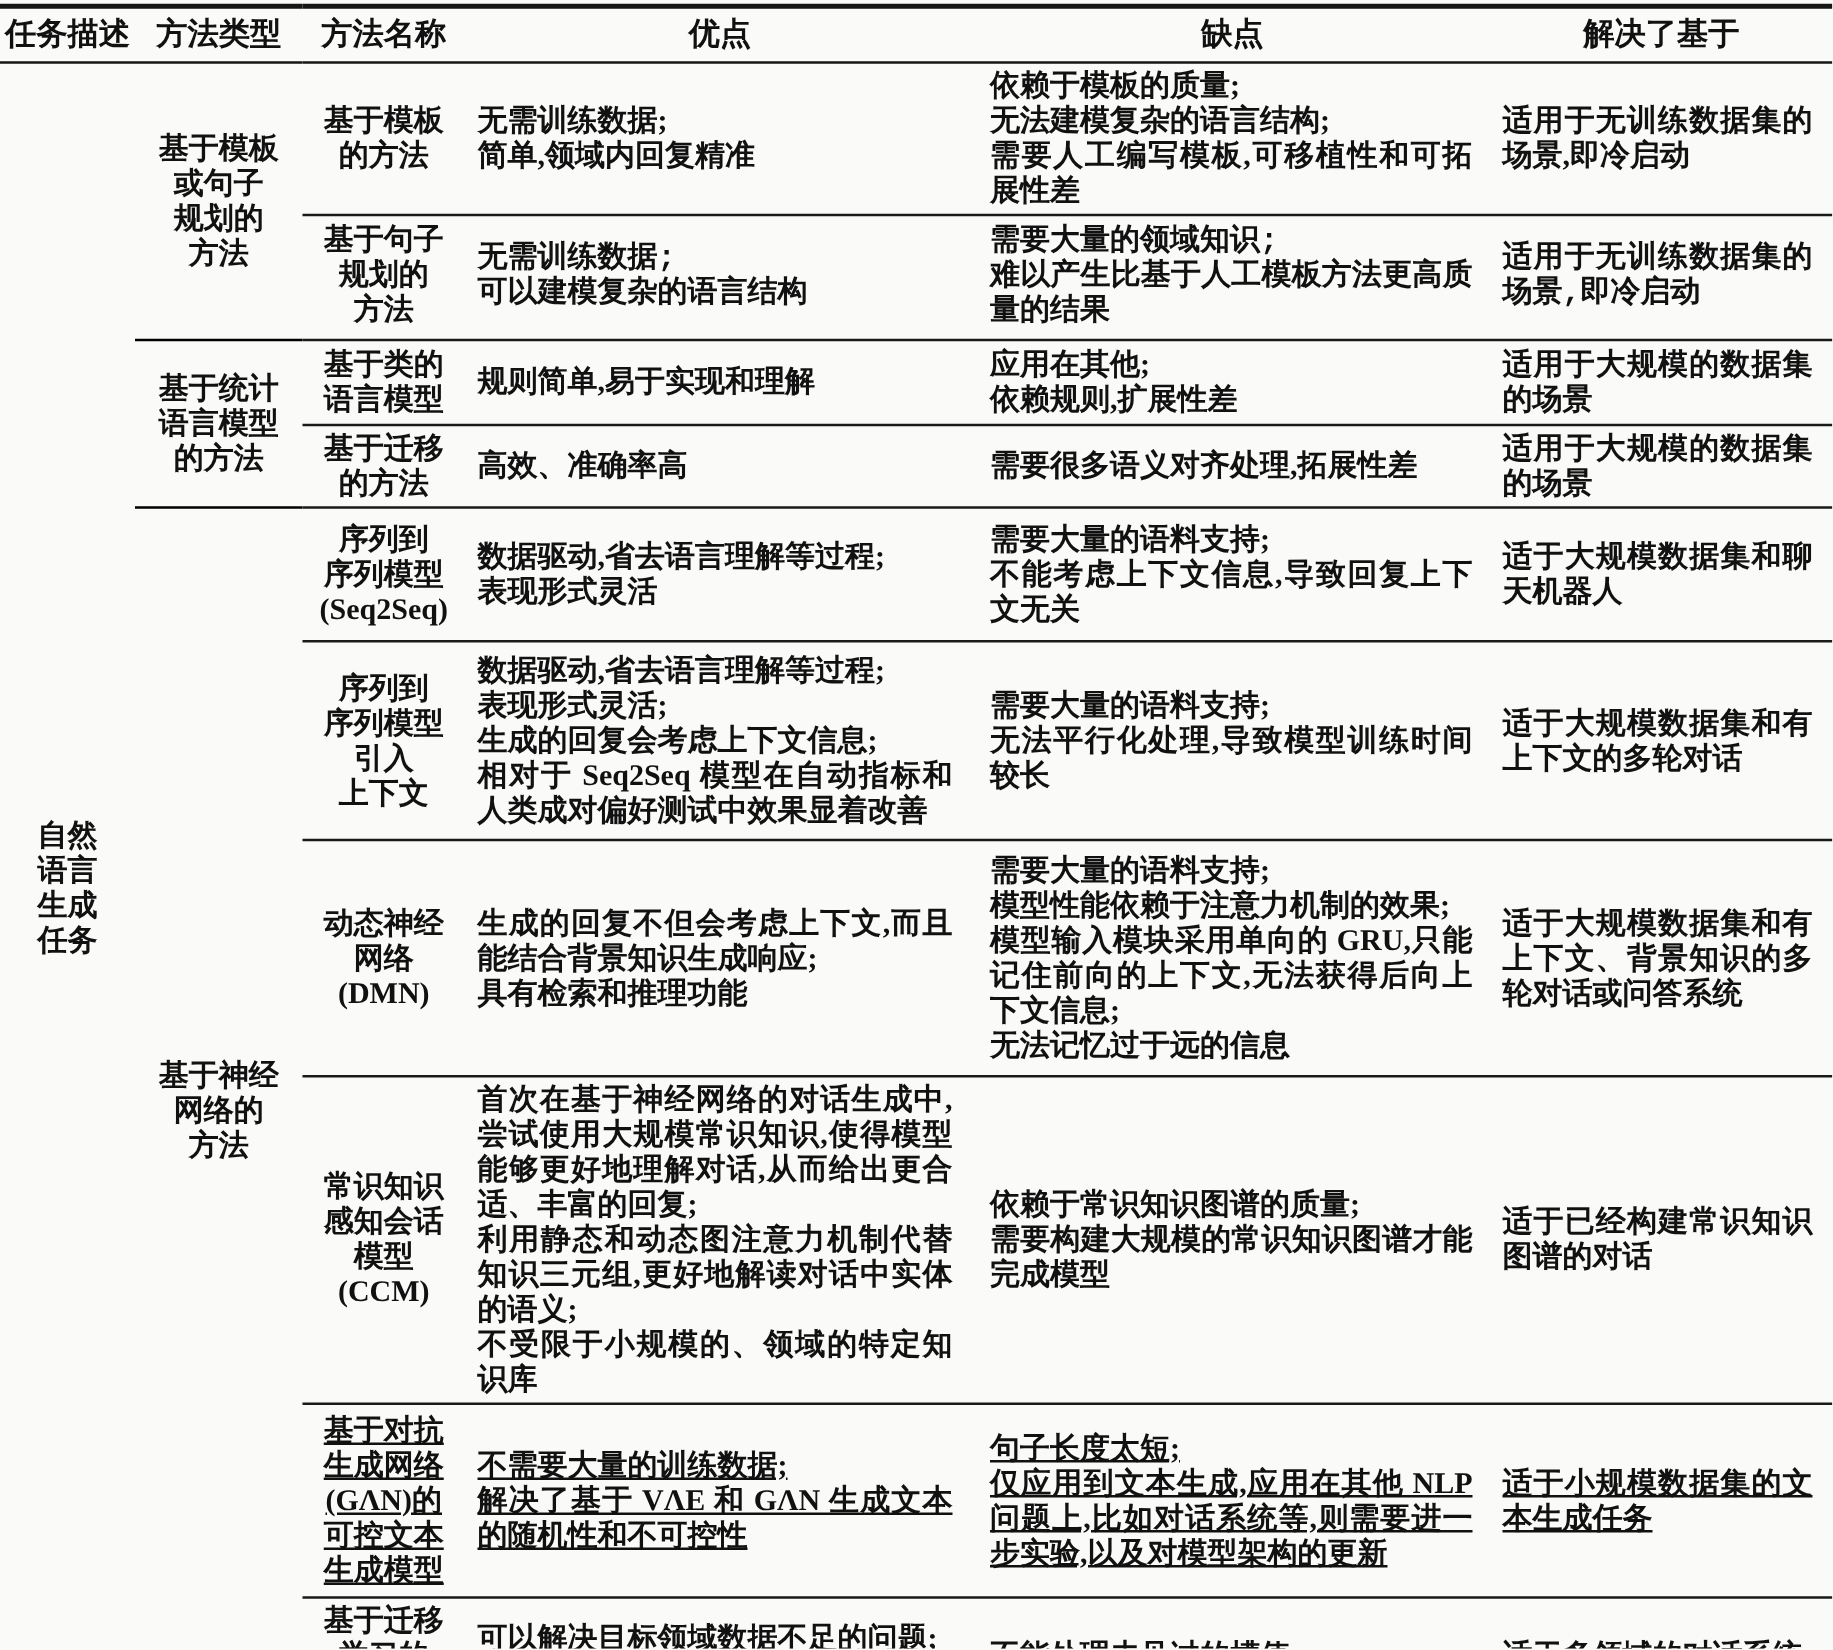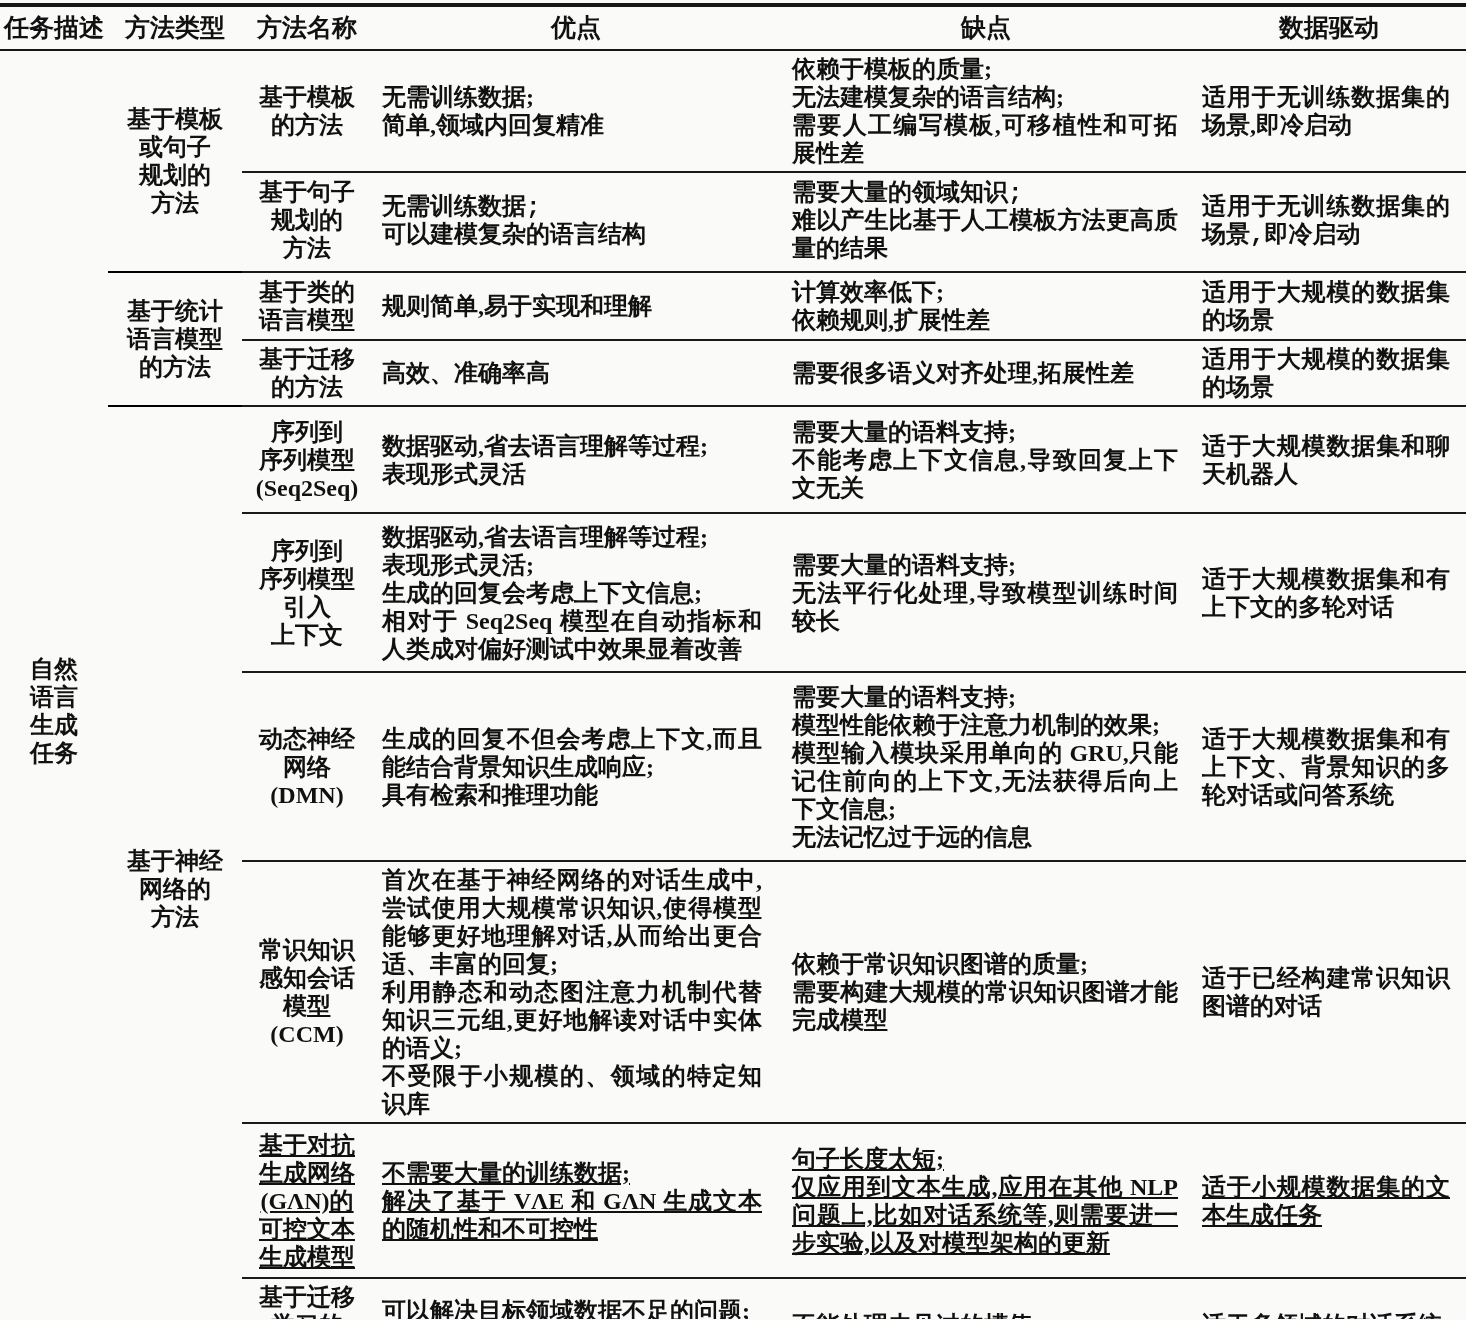--- a/index.html
+++ b/index.html
@@ -80,21 +80,21 @@
       <col style="width:412px">
       <col style="width:274px">
     </colgroup>
     <thead>
       <tr>
         <th>任务描述</th>
         <th>方法类型</th>
         <th>方法名称</th>
         <th>优点</th>
         <th>缺点</th>
-        <th>数据驱动</th>
+        <th>解决了基于</th>
       </tr>
     </thead>
     <tbody>
       <tr style="height:118px;">
         <td class="c" rowspan="10">自然
 语言
 生成
 任务</td>
         <td class="c" rowspan="2">基于模板
 或句子
@@ -119,21 +119,21 @@
 难以产生比基于人工模板方法更高质量的结果</td>
         <td class="j6 rt">适用于无训练数据集的场景,即冷启动</td>
       </tr>
       <tr style="height:68px;">
         <td class="c gt" rowspan="2">基于统计
 语言模型
 的方法</td>
         <td class="c rt">基于类的
 语言模型</td>
         <td class="j rt">规则简单,易于实现和理解</td>
-        <td class="j5 rt">计算效率低下;
+        <td class="j5 rt">应用在其他;
 依赖规则,扩展性差</td>
         <td class="j6 rt">适用于大规模的数据集的场景</td>
       </tr>
       <tr style="height:62px;">
         <td class="c rt">基于迁移
 的方法</td>
         <td class="j rt">高效、准确率高</td>
         <td class="j5 rt">需要很多语义对齐处理,拓展性差</td>
         <td class="j6 rt">适用于大规模的数据集的场景</td>
       </tr>

